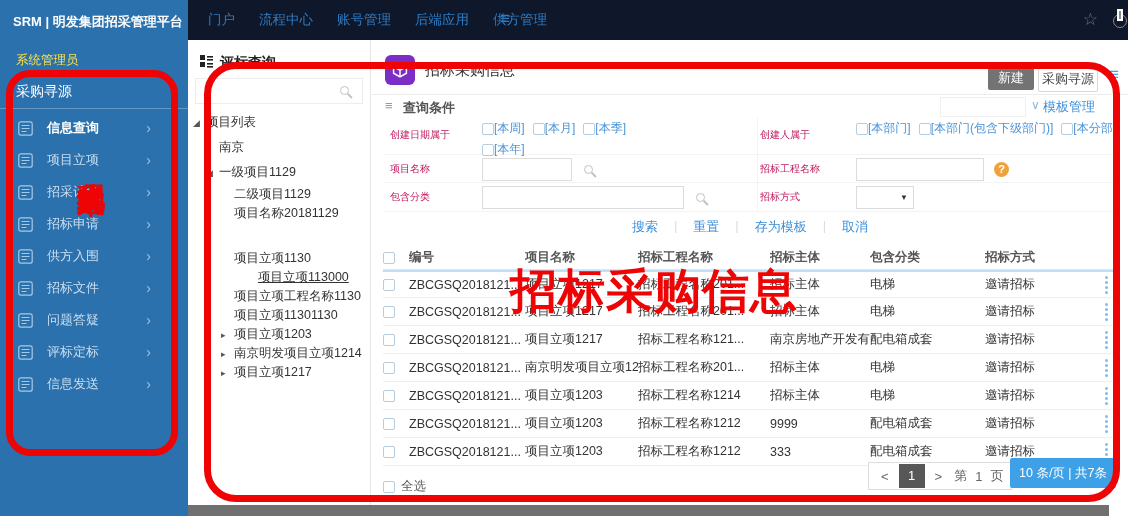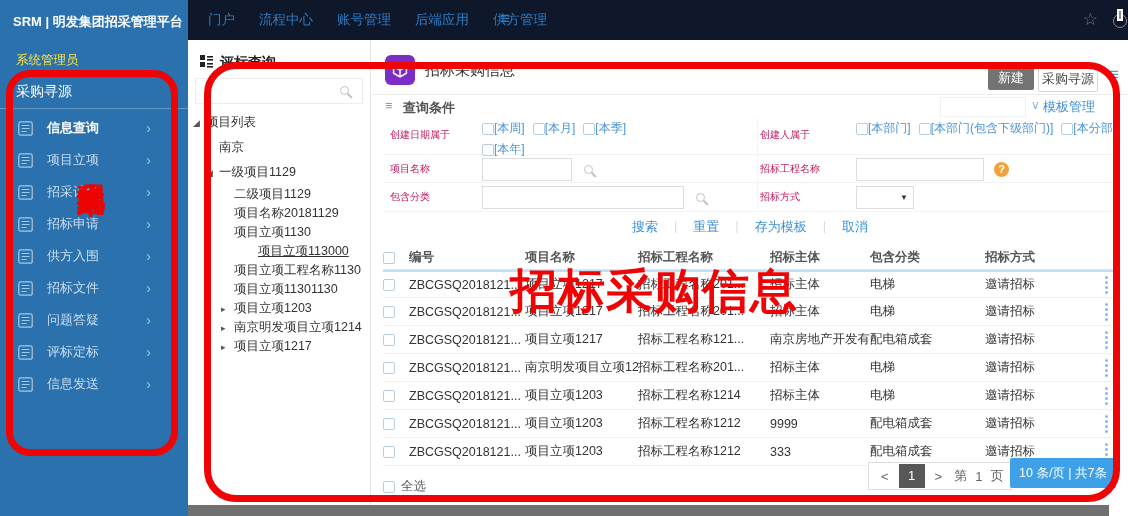--- a/index.html
+++ b/index.html
@@ -224,21 +224,21 @@
         <div class="tnode" style="height: 25px; padding-left: 18px;">
           <span class="tarrow">◢</span>
           <span class="tlabel">一级项目1129</span>
         </div>
         <div class="tnode" style="height: 19px; padding-left: 46px;">
           <span class="tlabel">二级项目1129</span>
         </div>
         <div class="tnode" style="height: 19px; padding-left: 46px;">
           <span class="tlabel">项目名称20181129</span>
         </div>
-        <div class="tnode" style="height: 19px; padding-left: 46px;">
+        <div class="tnode" style="height: 19px; padding-left: 46px; margin-top: 26px;">
           <span class="tlabel">项目立项1130</span>
         </div>
         <div class="tnode" style="height: 19px; padding-left: 70px; text-decoration: underline;">
           <span class="tlabel">项目立项113000</span>
         </div>
         <div class="tnode" style="height: 19px; padding-left: 46px;">
           <span class="tlabel">项目立项工程名称1130</span>
         </div>
         <div class="tnode" style="height: 19px; padding-left: 46px;">
           <span class="tlabel">项目立项11301130</span>

